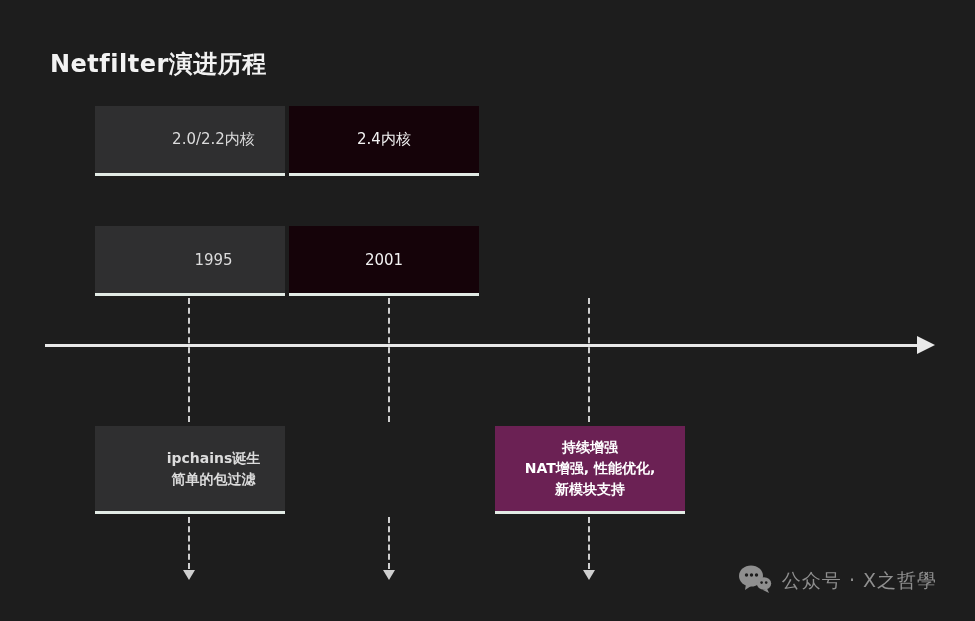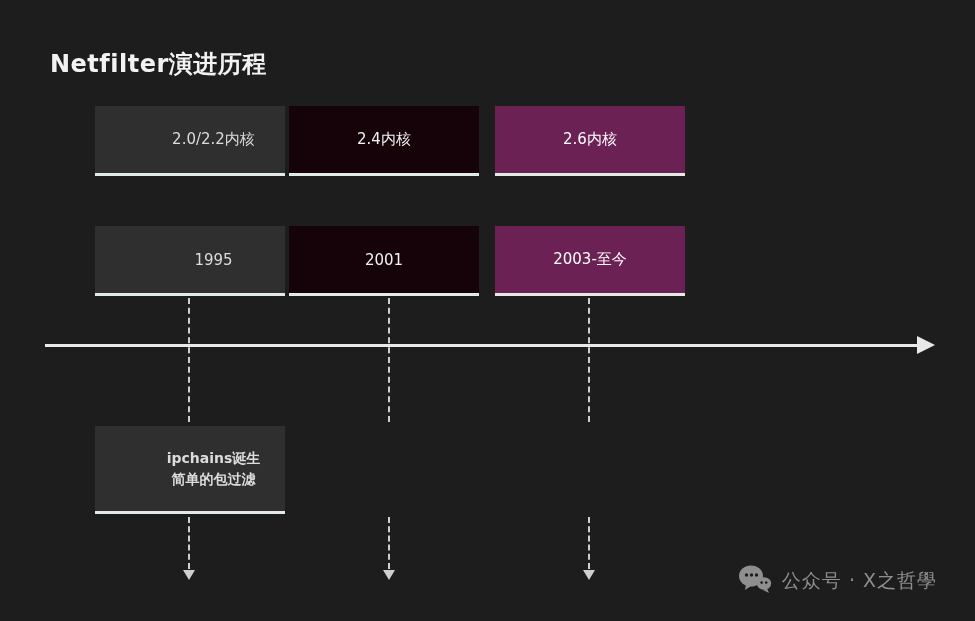--- a/index.html
+++ b/index.html
@@ -72,44 +72,43 @@
 <div class="stage">
 
   <div class="title">Netfilter演进历程</div>
 
   <div class="box r1 colA c1">
     <span>2.0/2.2内核</span>
   </div>
   <div class="box r1 colB c2">
     <span>2.4内核</span>
   </div>
-  <div class="box r1 colC c3">
-    <span>2.6内核</span>
-  </div>
 
   <div class="box r2 colA c1">
     <span>1995</span>
   </div>
   <div class="box r2 colB c2">
     <span>2001</span>
-  </div>
-  <div class="box r2 colC c3">
-    <span>2003-至今</span>
   </div>
 
   <div class="dash dash-a dx1"></div>
   <div class="dash dash-a dx2"></div>
   <div class="dash dash-a dx3"></div>
 
   <div class="axis"></div>
   <div class="axis-head"></div>
 
   <div class="box r3 colA c1">
     <span>ipchains诞生
 简单的包过滤</span>
+  </div>
+  <div class="box r3 colC c3">
+    <span>持续增强
+NAT增强, 性能优化,
+新模块支持</span>
   </div>
 
   <div class="dash dash-b dx1"></div>
   <div class="dash dash-b dx2"></div>
   <div class="dash dash-b dx3"></div>
   <div class="dash-arrow ax1"></div>
   <div class="dash-arrow ax2"></div>
   <div class="dash-arrow ax3"></div>
 
   <div class="footer">

